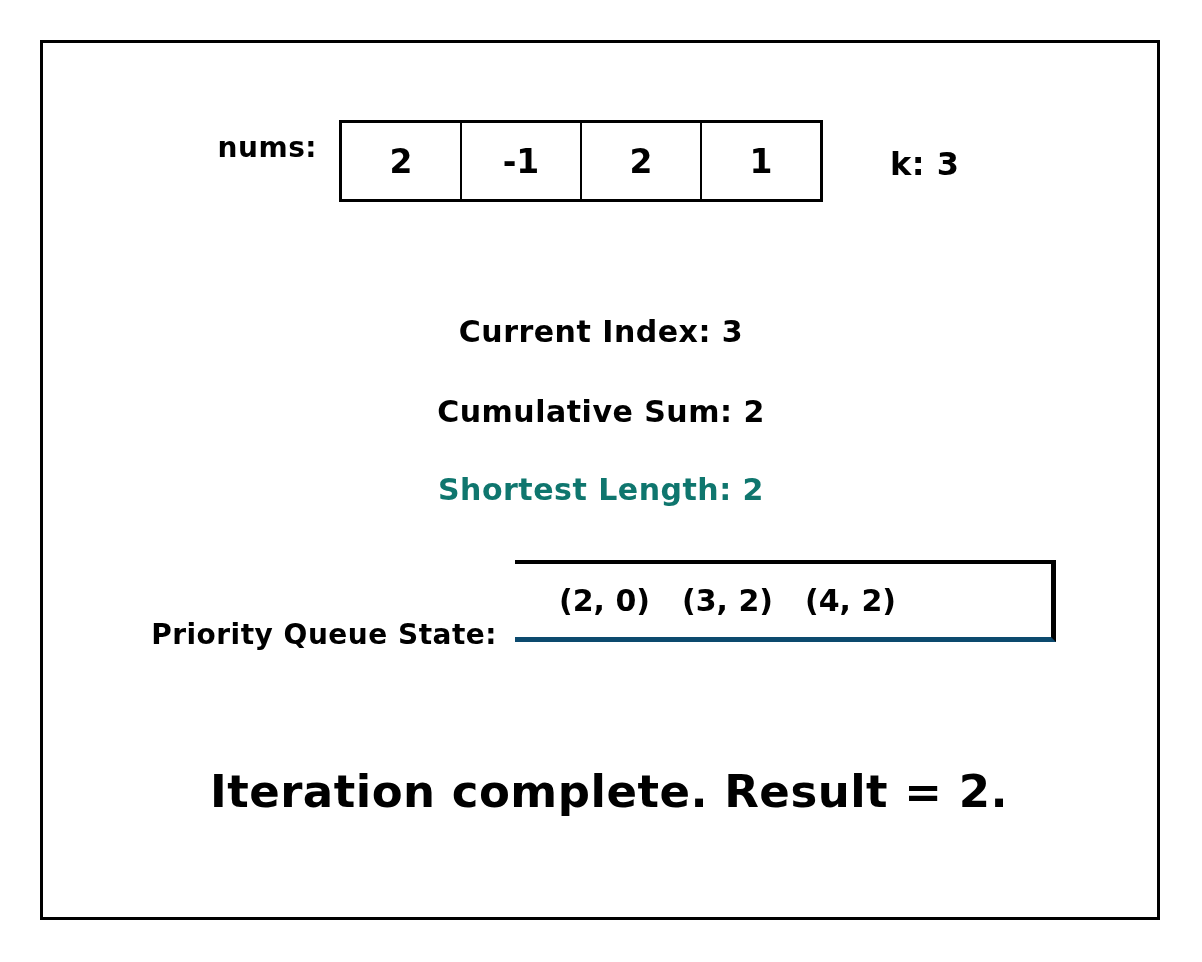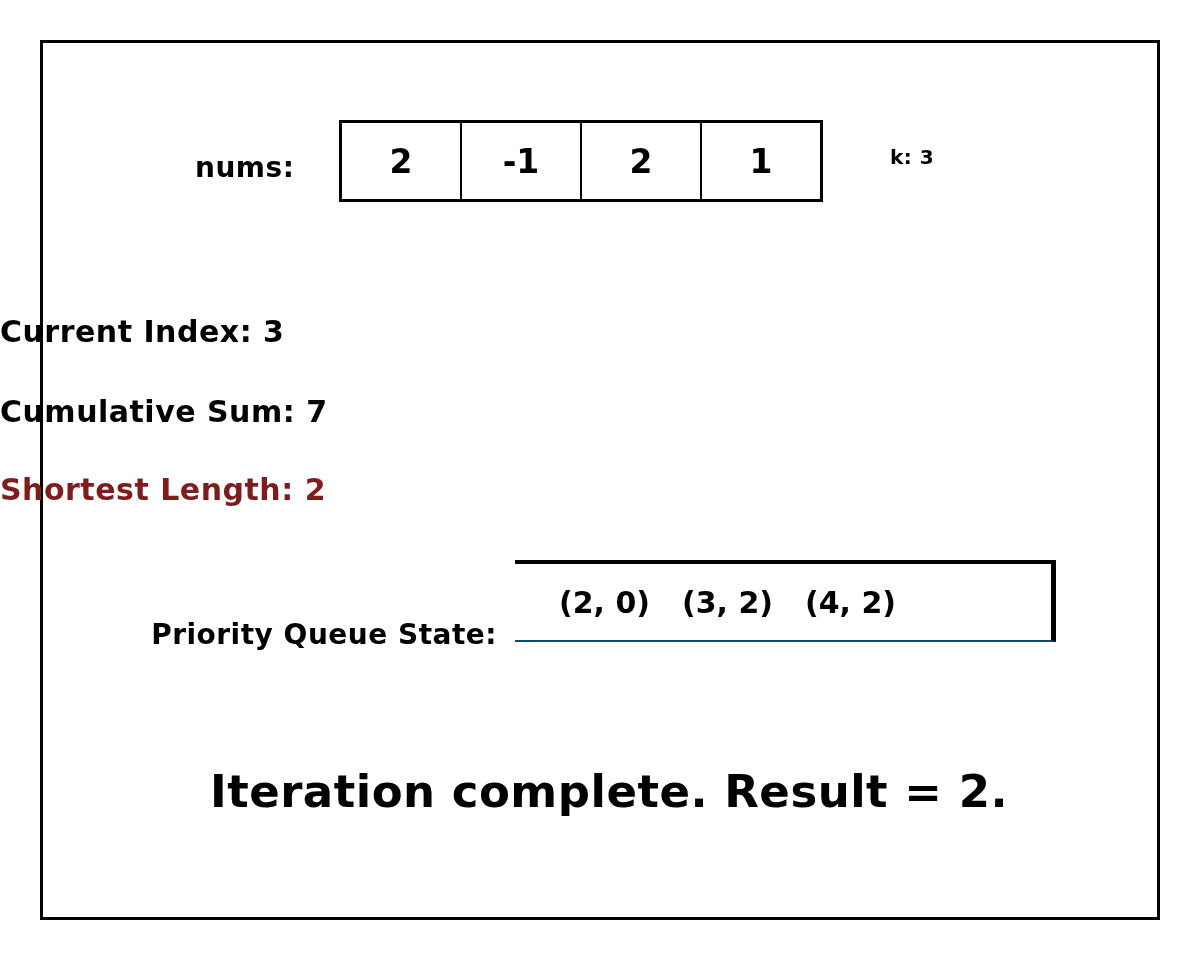--- a/index.html
+++ b/index.html
@@ -20,22 +20,23 @@
     top: 40px;
     width: 1120px;
     height: 880px;
     border: 3px solid #000000;
     box-sizing: border-box;
     background: #ffffff;
   }
 
   .nums-label {
     left: 195px;
-    top: 151px;
+    top: 131px;
     width: 122px;
+    text-align: right;
     font-size: 28px;
     font-weight: 600;
     letter-spacing: 0.5px;
   }
 
   .nums-array {
     left: 339px;
     top: 120px;
     width: 484px;
     height: 82px;
@@ -52,57 +53,57 @@
     font-size: 33px;
     font-weight: 600;
   }
   .nums-cell + .nums-cell {
     border-left: 2px solid #000000;
   }
 
   .k-label {
     left: 890px;
     top: 145px;
-    font-size: 20px;
+    font-size: 32px;
     font-weight: 600;
     letter-spacing: 0.5px;
   }
 
   .status-line {
     left: 0;
     width: 1202px;
-    text-align: left;
+    text-align: center;
     font-size: 30px;
     font-weight: 600;
     letter-spacing: 0.5px;
   }
   .status-current   { top: 314px; }
   .status-cumsum    { top: 394px; }
-  .status-shortest  { top: 472px; color: #7f1d1d; }
+  .status-shortest  { top: 472px; color: #0f766e; }
 
   .pq-label {
     left: 140px;
     top: 586px;
     width: 357px;
     text-align: right;
     font-size: 28px;
     font-weight: 600;
     letter-spacing: 0.5px;
     margin-top: 32px;
   }
 
   .pq-box {
     left: 515px;
     top: 560px;
     width: 541px;
     height: 82px;
     box-sizing: border-box;
     border-top: 4px solid #000000;
     border-right: 5px solid #000000;
-    border-bottom: 2px solid #0c4a6e;
+    border-bottom: 5px solid #0c4a6e;
     border-left: none;
     background: #ffffff;
     display: flex;
     align-items: center;
     padding-left: 44px;
     gap: 32px;
     font-size: 30px;
     font-weight: 600;
   }
 
@@ -128,21 +129,21 @@
   <div class="nums-cell">2</div>
   <div class="nums-cell">-1</div>
   <div class="nums-cell">2</div>
   <div class="nums-cell">1</div>
 </div>
 
 <div class="abs k-label">k: 3</div>
 
 <div class="abs status-line status-current">Current Index: 3</div>
 
-<div class="abs status-line status-cumsum">Cumulative Sum: 7</div>
+<div class="abs status-line status-cumsum">Cumulative Sum: 2</div>
 
 <div class="abs status-line status-shortest">Shortest Length: 2</div>
 
 <div class="abs pq-label">Priority Queue State:</div>
 
 <div class="abs pq-box">
   <span class="pq-item">(2, 0)</span>
   <span class="pq-item">(3, 2)</span>
   <span class="pq-item">(4, 2)</span>
 </div>

